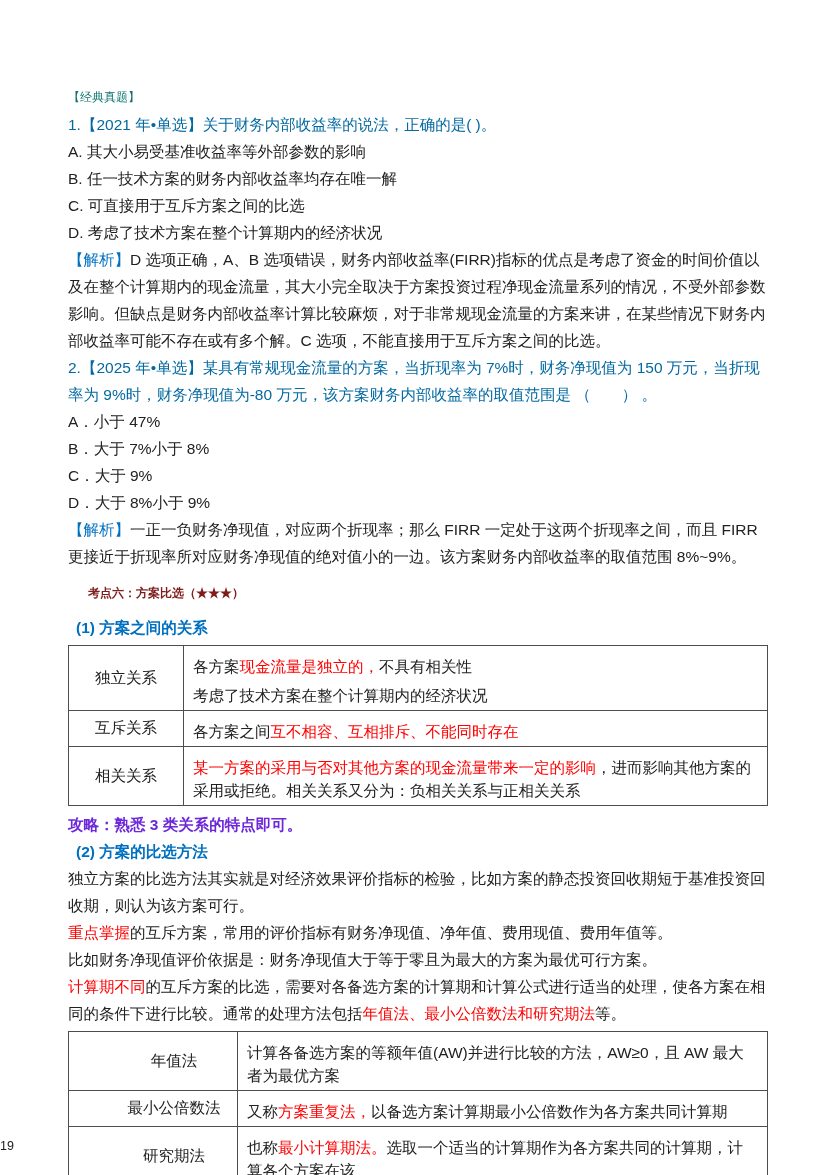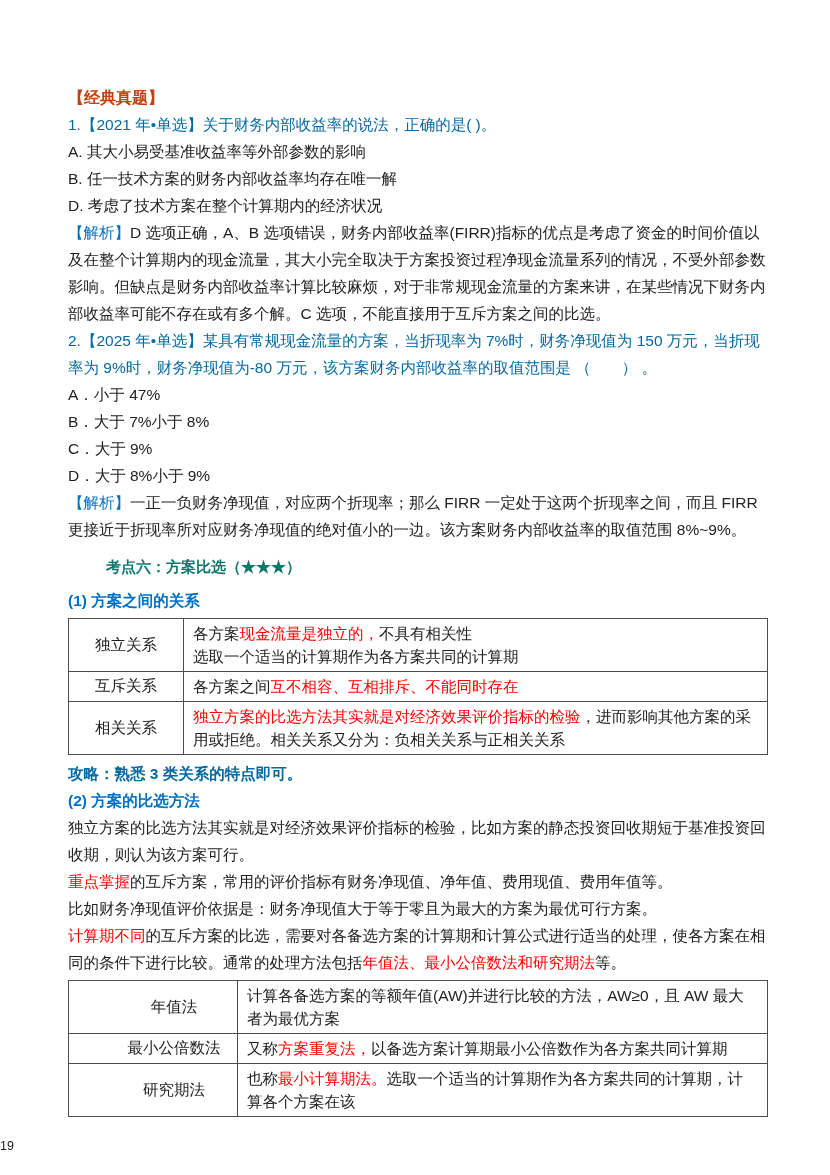--- a/index.html
+++ b/index.html
@@ -10,78 +10,79 @@
     background:#ffffff;
     padding:84px 62px 0 68px;
     font-family:"Liberation Sans", sans-serif;
     font-size:15.5px;
     color:#212121;
     overflow:hidden;
   }
   p{margin:0;line-height:27px;}
   .blue{color:#0070C0;}
   .red{color:#FF0000;}
-  .classic-header{color:#c2410c;font-weight:700;font-size:16px;}
+  .classic-header{color:#0f766e;font-weight:400;font-size:12px;}
   .stem{color:#0369a1;}
-  .sec-title{color:#0f766e;font-weight:700;font-size:15px;margin:10px 0 7px 38px;}
-  .sub-head{color:#0070C0;font-weight:700;}
-  .tip{color:#0369a1;font-weight:700;}
+  .sec-title{color:#7f1d1d;font-weight:700;font-size:12px;margin:10px 0 7px 20px;}
+  .sub-head{color:#0070C0;font-weight:700;margin-left:8px;}
+  .tip{color:#6d28d9;font-weight:700;}
   table{width:100%;border-collapse:collapse;margin:4px 0 5px;table-layout:fixed;}
   td{border:1px solid #4d4d4d;padding:3px 9px;vertical-align:middle;}
-  td p{line-height:23px;}
+  td p{line-height:23px;margin-top:6px;}
   td.lbl{width:106px;text-align:center;padding:3px 4px;}
   table.mtable td.lbl{width:118px;padding-left:46px;}
   .pagenum{
     position:absolute;left:0;right:0;bottom:22px;
     text-align:left;font-size:12.5px;color:#1a1a1a;
   }
 </style>
 </head>
 <body>
 
 <div class="page">
 
   <p class="classic-header">【经典真题】</p>
 
   <p class="stem">1.【2021 年•单选】关于财务内部收益率的说法，正确的是( )。</p>
   <p>A. 其大小易受基准收益率等外部参数的影响</p>
   <p>B. 任一技术方案的财务内部收益率均存在唯一解</p>
+  <p>C. 可直接用于互斥方案之间的比选</p>
   <p>D. 考虑了技术方案在整个计算期内的经济状况</p>
   <p><span class="blue">【解析】</span><span>D 选项正确，A、B 选项错误，财务内部收益率(FIRR)指标的优点是考虑了资金的时间价值以及在整个计算期内的现金流量，其大小完全取决于方案投资过程净现金流量系列的情况，不受外部参数影响。但缺点是财务内部收益率计算比较麻烦，对于非常规现金流量的方案来讲，在某些情况下财务内部收益率可能不存在或有多个解。C 选项，不能直接用于互斥方案之间的比选。</span></p>
 
   <p class="stem">2.【2025 年•单选】某具有常规现金流量的方案，当折现率为 7%时，财务净现值为 150 万元，当折现率为 9%时，财务净现值为-80 万元，该方案财务内部收益率的取值范围是 （　　） 。</p>
   <p>A．小于 47%</p>
   <p>B．大于 7%小于 8%</p>
   <p>C．大于 9%</p>
   <p>D．大于 8%小于 9%</p>
   <p><span class="blue">【解析】</span><span>一正一负财务净现值，对应两个折现率；那么 FIRR 一定处于这两个折现率之间，而且 FIRR 更接近于折现率所对应财务净现值的绝对值小的一边。该方案财务内部收益率的取值范围 8%~9%。</span></p>
 
   <p class="sec-title">考点六：方案比选（★★★）</p>
 
   <p class="sub-head">(1) 方案之间的关系</p>
 
   <table>
     <tbody>
       <tr>
         <td class="lbl">独立关系</td>
         <td>
           <p><span>各方案</span><span class="red">现金流量是独立的，</span><span>不具有相关性</span></p>
-          <p><span>选取一个适当的计算期作为各方案共同的计算期</span></p>
+          <p><span>考虑了技术方案在整个计算期内的经济状况</span></p>
         </td>
       </tr>
       <tr>
         <td class="lbl">互斥关系</td>
         <td>
           <p><span>各方案之间</span><span class="red">互不相容、互相排斥、不能同时存在</span></p>
         </td>
       </tr>
       <tr>
         <td class="lbl">相关关系</td>
         <td>
-          <p><span class="red">独立方案的比选方法其实就是对经济效果评价指标的检验</span><span>，进而影响其他方案的采用或拒绝。相关关系又分为：负相关关系与正相关关系</span></p>
+          <p><span class="red">某一方案的采用与否对其他方案的现金流量带来一定的影响</span><span>，进而影响其他方案的采用或拒绝。相关关系又分为：负相关关系与正相关关系</span></p>
         </td>
       </tr>
     </tbody>
   </table>
 
   <p class="tip">攻略：熟悉 3 类关系的特点即可。</p>
 
   <p class="sub-head">(2) 方案的比选方法</p>
 
   <p><span>独立方案的比选方法其实就是对经济效果评价指标的检验，比如方案的静态投资回收期短于基准投资回收期，则认为该方案可行。</span></p>

